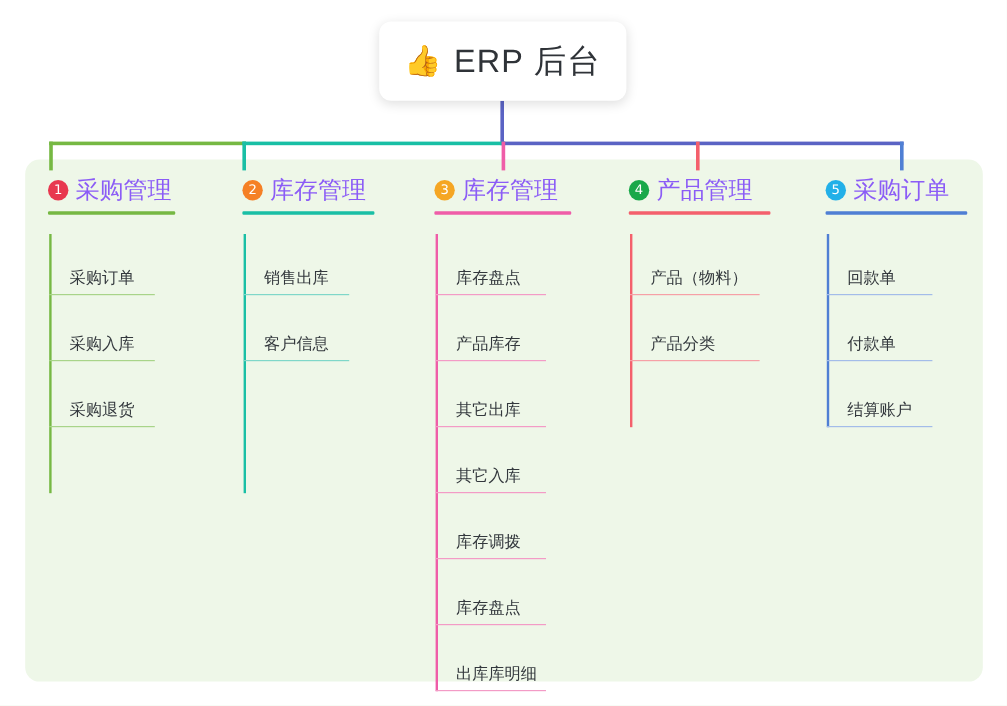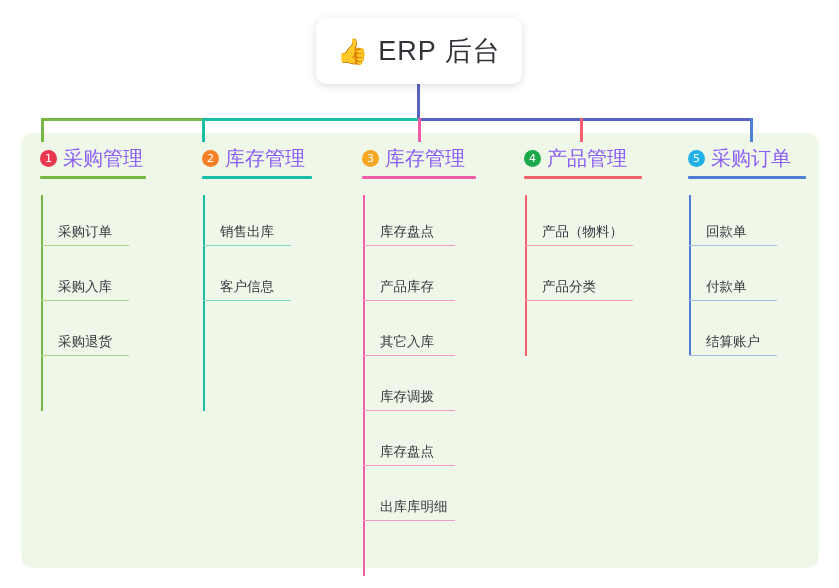--- a/index.html
+++ b/index.html
@@ -150,20 +150,24 @@
           <div class="spine" style="height: 381px; background: rgb(239, 93, 168);"></div>
           <div class="item">
             <span class="item-label">库存盘点</span>
             <div class="item-rule" style="width: 92px; background: rgb(243, 155, 198);"></div>
           </div>
           <div class="item">
             <span class="item-label">产品库存</span>
             <div class="item-rule" style="width: 92px; background: rgb(243, 155, 198);"></div>
           </div>
           <div class="item">
+            <span class="item-label">其它出库</span>
+            <div class="item-rule" style="width: 92px; background: rgb(243, 155, 198);"></div>
+          </div>
+          <div class="item">
             <span class="item-label">其它入库</span>
             <div class="item-rule" style="width: 92px; background: rgb(243, 155, 198);"></div>
           </div>
           <div class="item">
             <span class="item-label">库存调拨</span>
             <div class="item-rule" style="width: 92px; background: rgb(243, 155, 198);"></div>
           </div>
           <div class="item">
             <span class="item-label">库存盘点</span>
             <div class="item-rule" style="width: 92px; background: rgb(243, 155, 198);"></div>

